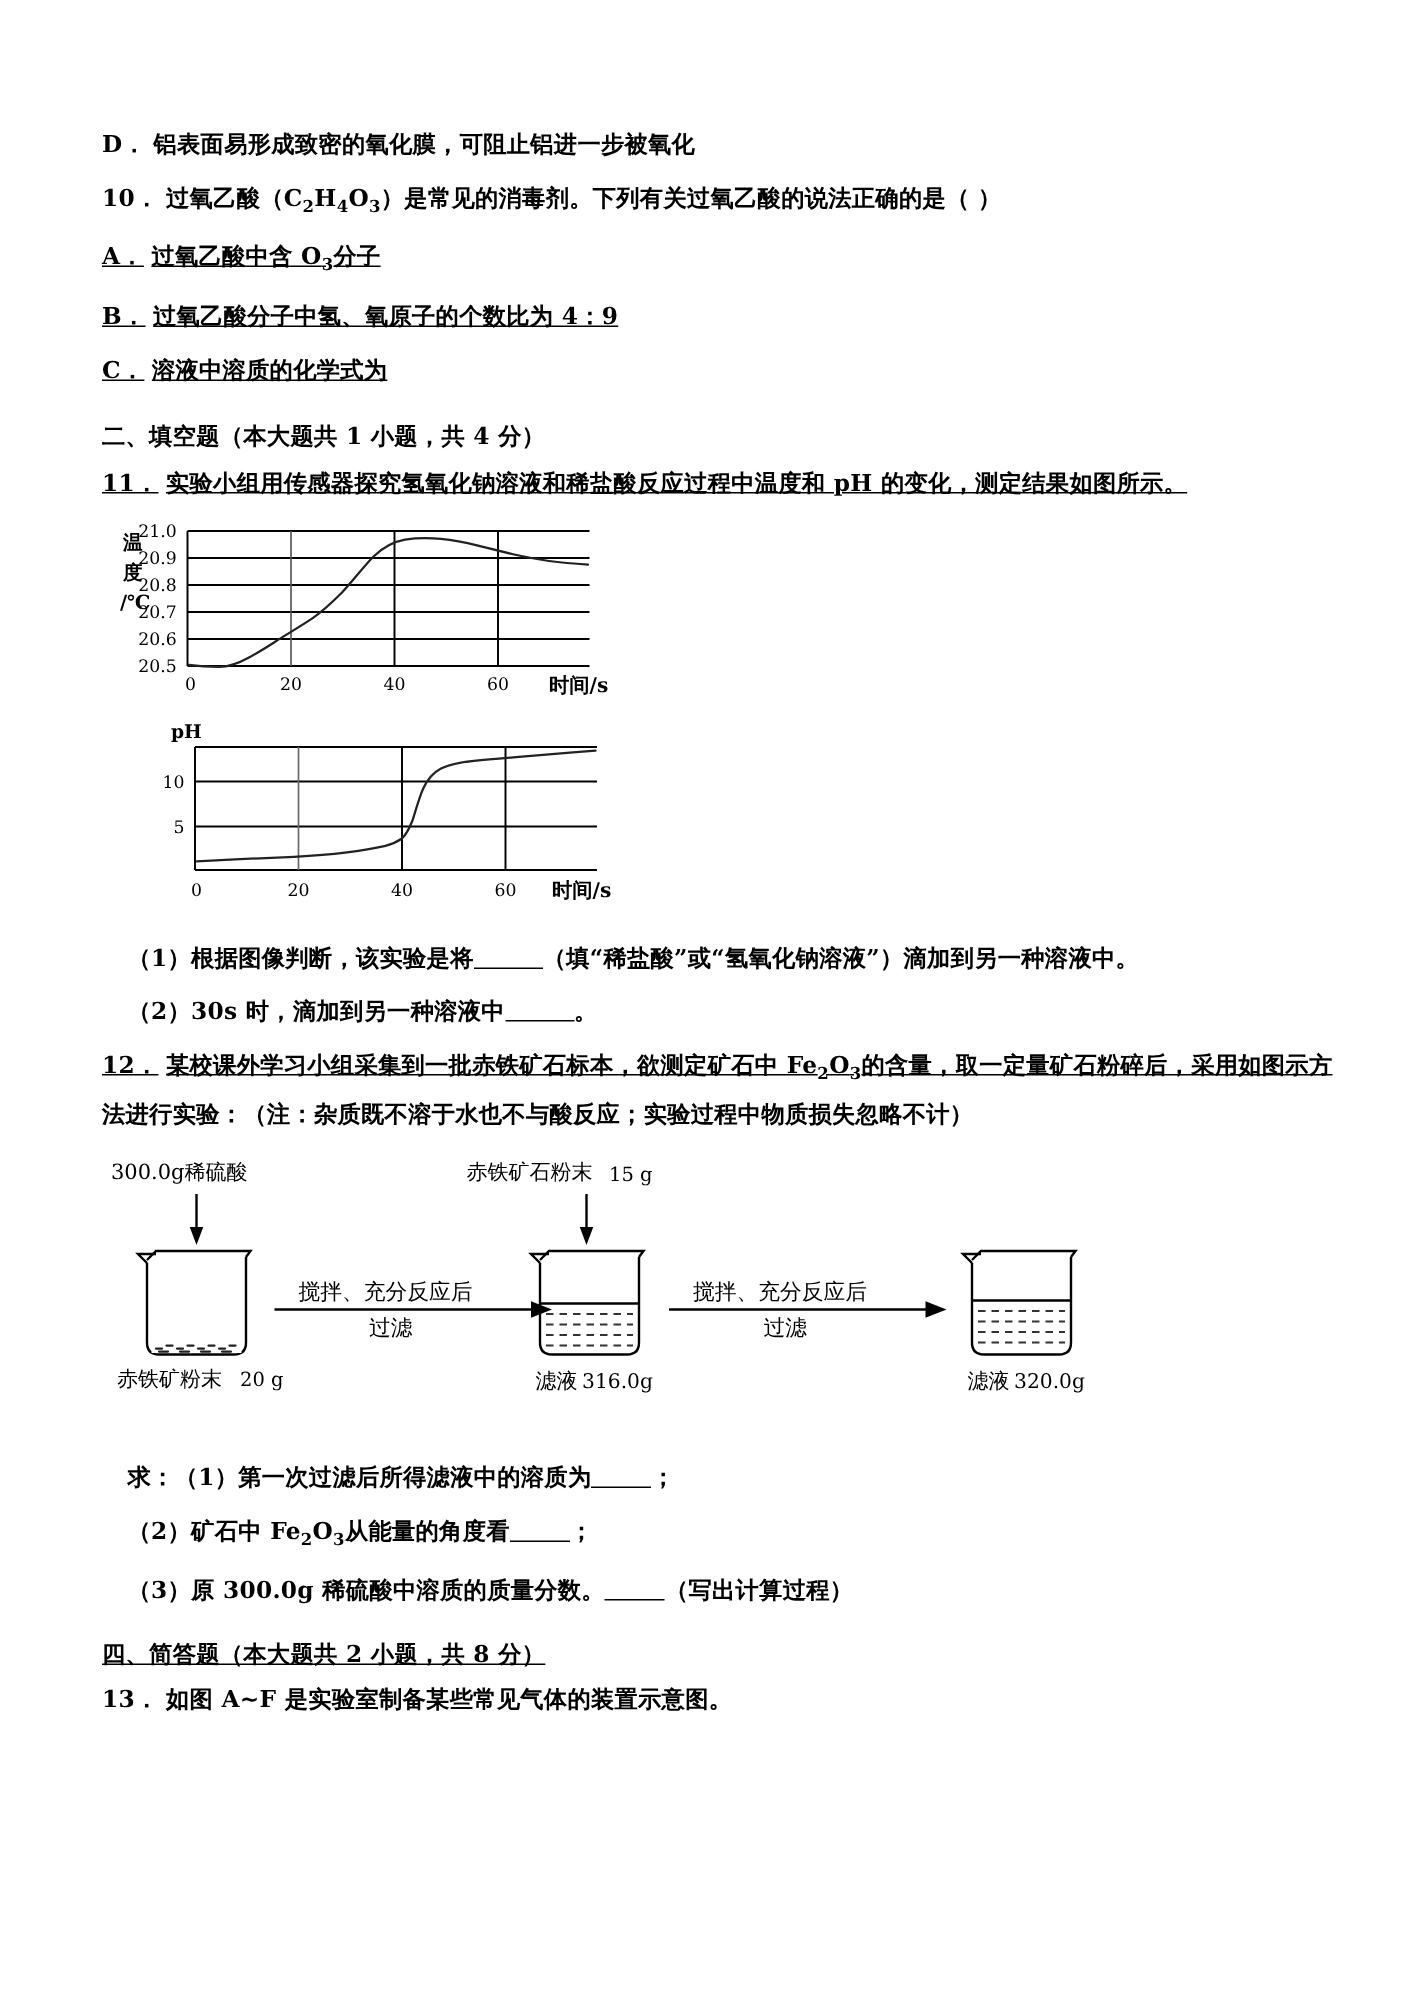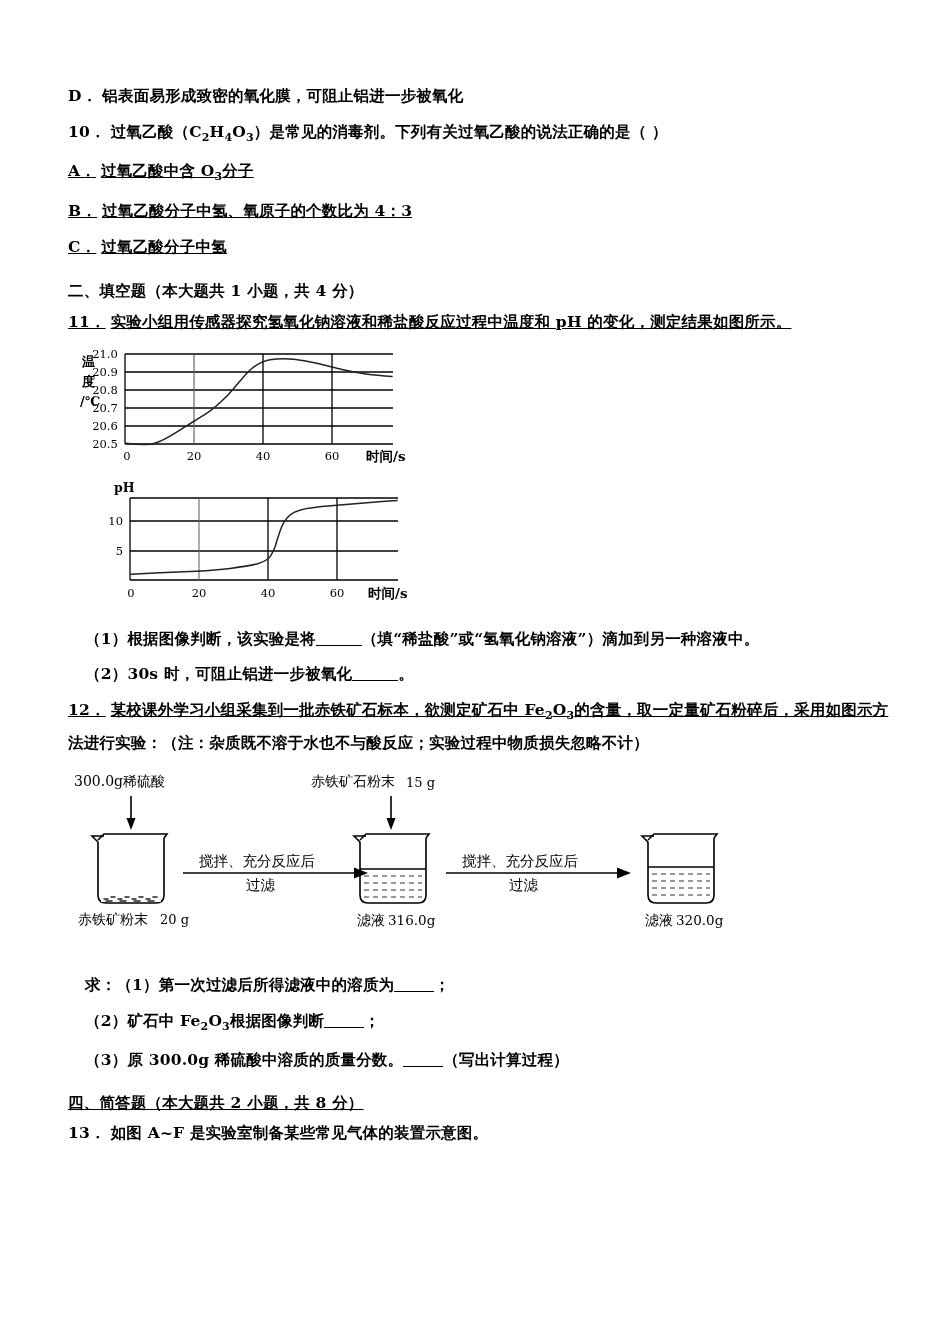--- a/index.html
+++ b/index.html
@@ -95,24 +95,24 @@
   </div>
 
   <div class="qline">
     <span class="lbl">10．</span><span>过氧乙酸（C</span><span class="sub">2</span><span>H</span><span class="sub">4</span><span>O</span><span class="sub">3</span><span>）是常见的消毒剂。下列有关过氧乙酸的说法正确的是（      ）</span>
   </div>
 
   <div class="qline opt">
     <span class="lbl">A．</span><span>过氧乙酸中含 O</span><span class="sub">3</span><span>分子</span>
   </div>
   <div class="qline opt">
-    <span class="lbl">B．</span><span>过氧乙酸分子中氢、氧原子的个数比为 4：3</span>
+    <span class="lbl">B．</span><span>过氧乙酸分子中氢、氧原子的个数比为 4：9</span>
   </div>
   <div class="qline opt">
-    <span class="lbl">C．</span><span>过氧乙酸分子中氢</span>
+    <span class="lbl">C．</span><span>溶液中溶质的化学式为</span>
   </div>
 
   <div class="qline sec">二、填空题（本大题共 1 小题，共 4 分）</div>
 
   <div class="qline tight">
     <span class="lbl">11．</span><span>实验小组用传感器探究氢氧化钠溶液和稀盐酸反应过程中温度和 pH 的变化，测定结果如图所示。</span>
   </div>
 
   <div class="chart-area">
     <svg class="chart-svg" width="400" height="265" viewBox="0 0 400 265">
@@ -197,21 +197,21 @@
       </g>
     </svg>
   </div>
 
   <div class="spacer-md"></div>
 
   <div class="qline indent">
     <span>（1）</span><span>根据图像判断，该实验是将</span><span class="blank-u"></span><span>（填“稀盐酸”或“氢氧化钠溶液”）滴加到另一种溶液中。</span>
   </div>
   <div class="qline indent">
-    <span>（2）</span><span>30s 时，可阻止铝进一步被氧化</span><span class="blank-u"></span><span>。</span>
+    <span>（2）</span><span>30s 时，滴加到另一种溶液中</span><span class="blank-u"></span><span>。</span>
   </div>
 
 
   <div class="qline tight">
     <span class="lbl">12．</span><span>某校课外学习小组采集到一批赤铁矿石标本，欲测定矿石中 Fe</span><span class="sub">2</span><span>O</span><span class="sub">3</span><span>的含量，取一定量矿石粉碎后，采用如图示方</span>
   </div>
   <div class="qline">法进行实验：（注：杂质既不溶于水也不与酸反应；实验过程中物质损失忽略不计）</div>
 
   <div class="appar">
     <svg width="830" height="175" viewBox="0 0 830 175">
@@ -309,21 +309,21 @@
       <text x="608" y="155" font-family="DejaVu Serif, Liberation Serif, serif" font-size="13.5">320.0g</text>
     </svg>
   </div>
 
   <div class="spacer-lg"></div>
 
   <div class="qline indent">
     <span>求：（1）</span><span>第一次过滤后所得滤液中的溶质为</span><span class="blank-s"></span><span>；</span>
   </div>
   <div class="qline indent">
-    <span>（2）</span><span>矿石中 Fe</span><span class="sub">2</span><span>O</span><span class="sub">3</span><span>根据图像判断</span><span class="blank-s"></span><span>；</span>
+    <span>（2）</span><span>矿石中 Fe</span><span class="sub">2</span><span>O</span><span class="sub">3</span><span>从能量的角度看</span><span class="blank-s"></span><span>；</span>
   </div>
   <div class="qline indent">
     <span>（3）</span><span>原 300.0g 稀硫酸中溶质的质量分数。</span><span class="blank-s"></span><span>（写出计算过程）</span>
   </div>
 
   <div class="spacer-sm"></div>
 
   <div class="qline tight">四、简答题（本大题共 2 小题，共 8 分）</div>
   <div class="qline">
     <span class="lbl">13．</span><span>如图 A~F 是实验室制备某些常见气体的装置示意图。</span>

